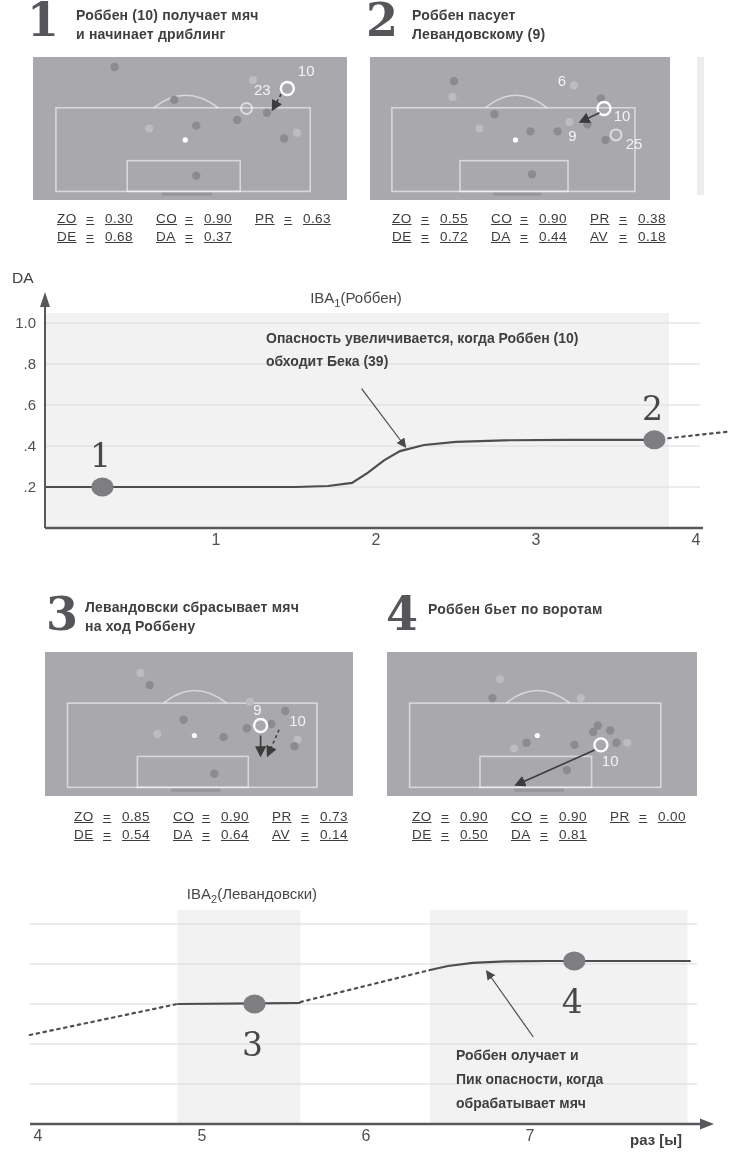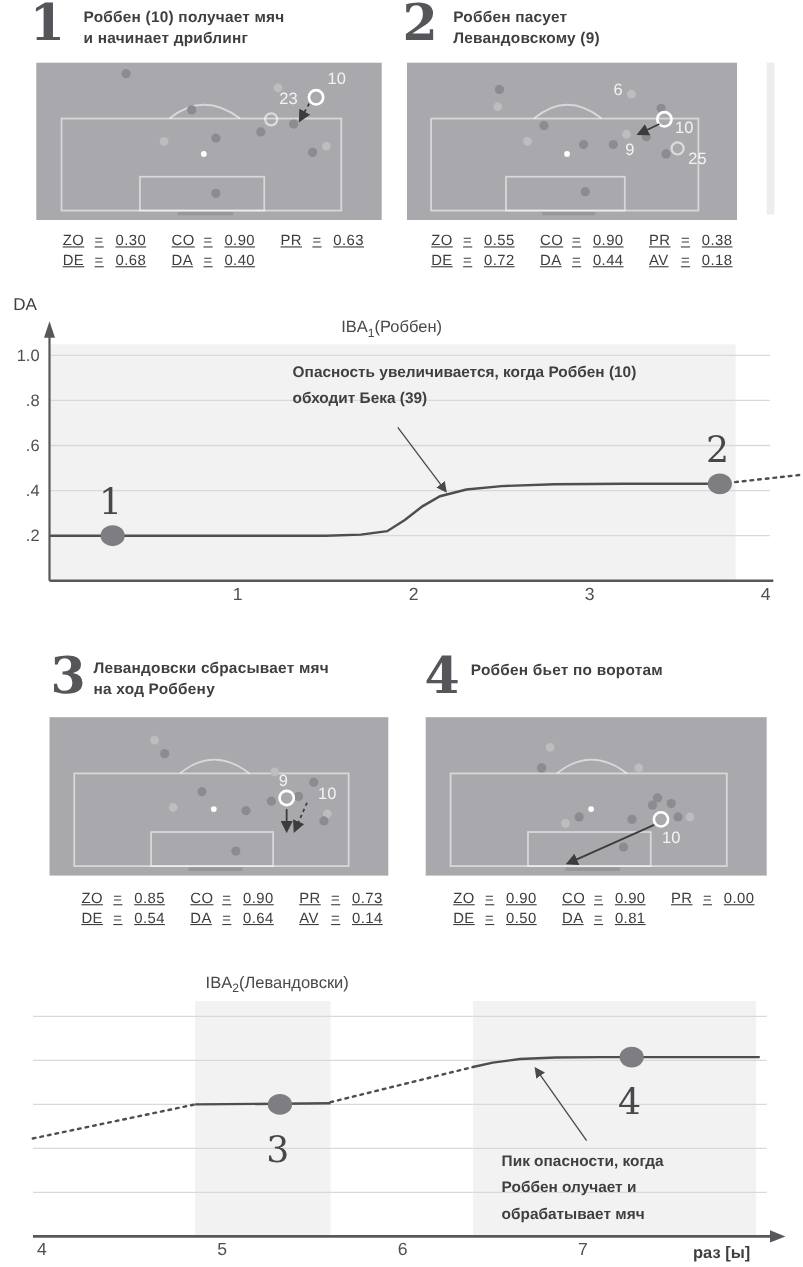--- a/index.html
+++ b/index.html
@@ -80,21 +80,21 @@
         <span class="sk">PR</span>
         <span class="se">=</span>
         <span class="sv">0.63</span>
       </div>
       <div class="stats-row">
         <span class="sk">DE</span>
         <span class="se">=</span>
         <span class="sv">0.68</span>
         <span class="sk">DA</span>
         <span class="se">=</span>
-        <span class="sv">0.40</span>
+        <span class="sv">0.37</span>
       </div>
     </div>
 
   <div class="panel-num" style="left:366px;top:-2px;">2</div>
   <div class="panel-title" style="left:412px;top:6px;">
     <div>Роббен пасует</div>
     <div>Левандовскому (9)</div>
   </div>
   <div class="pitch" style="left:370px;top:57px;width:300px;height:143px;">
       <svg width="300" height="143">
@@ -341,19 +341,19 @@
       <text x="202" y="261" class="tick">5</text>
       <text x="366" y="261" class="tick">6</text>
       <text x="530" y="261" class="tick">7</text>
       <line x1="533.28" y1="157" x2="487.36" y2="92" stroke="#4a4a4a" stroke-width="1.2" marker-end="url(#cah1)"></line>
       <ellipse cx="254.48000000000005" cy="124" rx="11" ry="9.5" fill="#7e7e82"></ellipse>
       <text x="252.48000000000005" y="176" class="pointnum">3</text>
       <ellipse cx="574.28" cy="81" rx="11" ry="9.5" fill="#7e7e82"></ellipse>
       <text x="572.28" y="133" class="pointnum">4</text>
     </svg>
   <div class="annotation ann-2" style="left:456px;top:1043px;">
+    <div>Роббен олучает и</div>
     <div>Пик опасности, когда</div>
-    <div>Роббен олучает и</div>
     <div>обрабатывает мяч</div>
   </div>
   <div class="xunit-label" style="left:630px;top:1131px;">раз [ы]</div>
 
 </div>
 
 </body></html>

